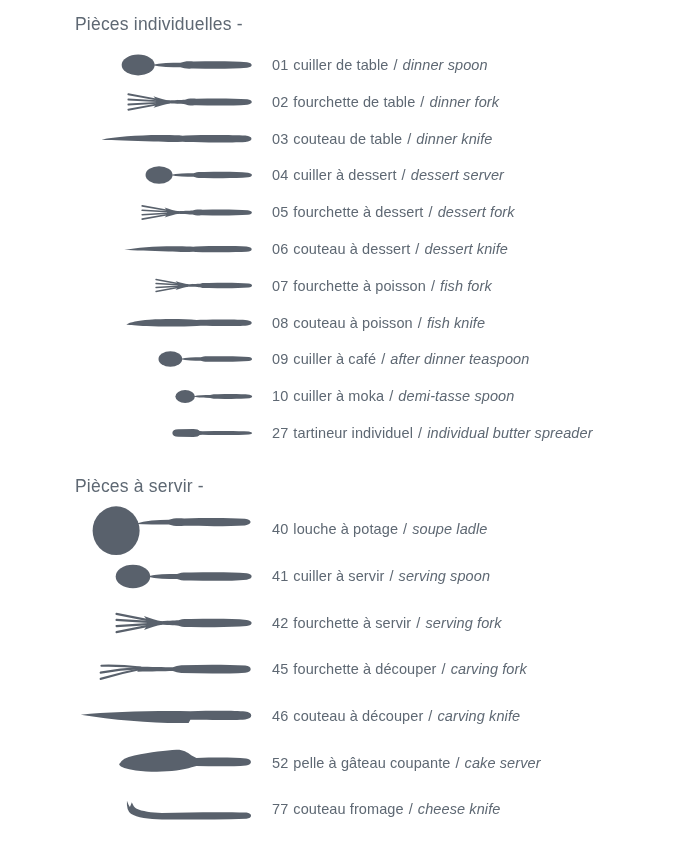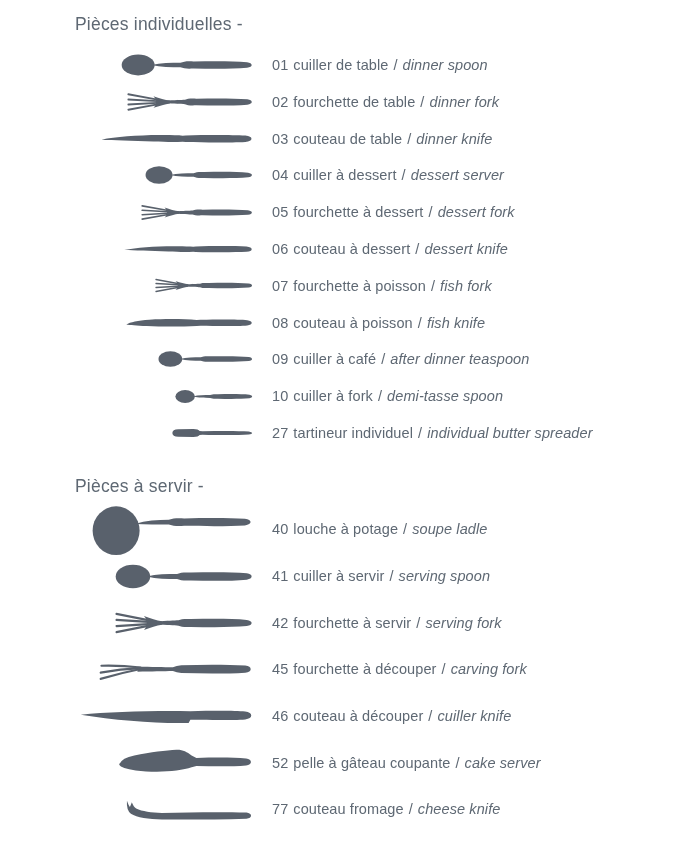--- a/index.html
+++ b/index.html
@@ -214,21 +214,21 @@
           </div>
         </div>
         <div class="row">
           <div class="icon-col">
             <svg class="cutlery" width="78" height="15">
               <use href="#sym-spoon" xlink:href="#sym-spoon" width="100%" height="100%"></use>
             </svg>
           </div>
           <div class="label">
             <span class="item-code">10</span>
-            <span class="item-name-fr">cuiller à fork</span>
+            <span class="item-name-fr">cuiller à moka</span>
             <span class="slash-separator">/</span>
             <em class="item-name-en">demi-tasse spoon</em>
           </div>
         </div>
         <div class="row">
           <div class="icon-col">
             <svg class="cutlery" width="84" height="12">
               <use href="#sym-butter-spreader" xlink:href="#sym-butter-spreader" width="100%" height="100%"></use>
             </svg>
           </div>
@@ -303,21 +303,21 @@
         <div class="row">
           <div class="icon-col">
             <svg class="cutlery" width="174" height="22">
               <use href="#sym-carving-knife" xlink:href="#sym-carving-knife" width="100%" height="100%"></use>
             </svg>
           </div>
           <div class="label">
             <span class="item-code">46</span>
             <span class="item-name-fr">couteau à découper</span>
             <span class="slash-separator">/</span>
-            <em class="item-name-en">cuiller knife</em>
+            <em class="item-name-en">carving knife</em>
           </div>
         </div>
         <div class="row">
           <div class="icon-col">
             <svg class="cutlery" width="138" height="36">
               <use href="#sym-cake-server" xlink:href="#sym-cake-server" width="100%" height="100%"></use>
             </svg>
           </div>
           <div class="label">
             <span class="item-code">52</span>

